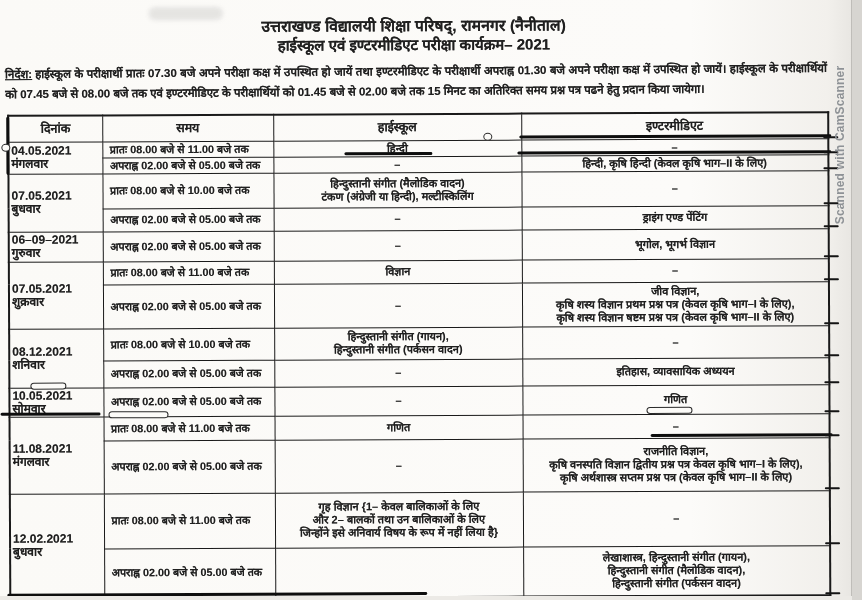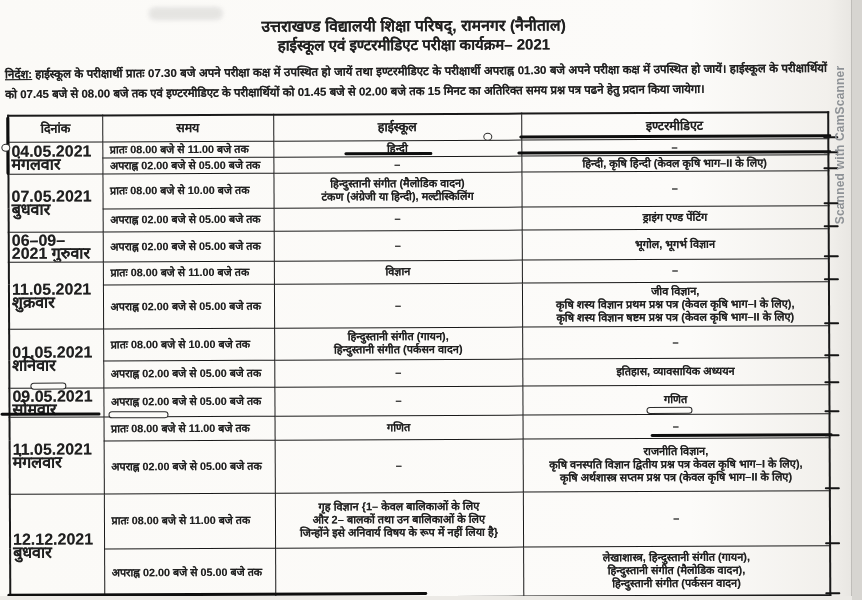--- a/index.html
+++ b/index.html
@@ -59,21 +59,21 @@
   }
   th,td{
     border:1px solid var(--border);
     font-size:11px;font-weight:bold;color:var(--ink);
     vertical-align:middle;padding:1px 3px;line-height:13px;
     overflow:hidden;
     text-shadow:0 0 .4px rgba(0,0,0,.45);
   }
   table{border:2px solid var(--border);}
   th{font-size:12.5px;text-align:center;}
-  .c-date{text-align:left;padding-left:2px;font-size:16px;}
+  .c-date{text-align:left;padding-left:2px;font-size:12px;}
   .c-time{text-align:left;padding-left:7px;font-size:10.8px;white-space:nowrap;}
   .c-hs,.c-int{text-align:center;font-size:11px;}
   .watermark{
     position:absolute;left:758px;top:138px;width:164px;height:14px;
     transform:rotate(-90deg);transform-origin:center;
     color:var(--watermark);font-size:12px;font-weight:600;
     text-align:center;letter-spacing:.2px;white-space:nowrap;
   }
   .edge-dash{
     position:absolute;left:824px;width:15px;height:2px;background:#141414;border-radius:1px;
@@ -164,93 +164,93 @@
             <td rowspan="1" class="c-date">06–09–2021 गुरुवार</td>
             <td class="c-time">अपराह्न 02.00 बजे से 05.00 बजे तक</td>
             <td class="c-hs">
               <div>–</div>
             </td>
             <td class="c-int">
               <div>भूगोल,  भूगर्भ विज्ञान</div>
             </td>
           </tr>
           <tr style="height: 23px;">
-            <td rowspan="2" class="c-date">11.05.2021 शुक्रवार</td>
+            <td rowspan="2" class="c-date">07.05.2021 शुक्रवार</td>
             <td class="c-time">प्रातः 08.00 बजे से 11.00 बजे तक</td>
             <td class="c-hs">
               <div>विज्ञान</div>
             </td>
             <td class="c-int">
               <div>–</div>
             </td>
           </tr>
           <tr style="height: 44px;">
             <td class="c-time">अपराह्न 02.00 बजे से 05.00 बजे तक</td>
             <td class="c-hs">
               <div>–</div>
             </td>
             <td class="c-int">
               <div>जीव विज्ञान,</div>
               <div>कृषि शस्य विज्ञान प्रथम प्रश्न पत्र (केवल कृषि भाग–I के लिए),</div>
               <div>कृषि शस्य विज्ञान षष्टम प्रश्न पत्र (केवल कृषि भाग–II के लिए)</div>
             </td>
           </tr>
           <tr style="height: 32px;">
-            <td rowspan="2" class="c-date">01.05.2021 शनिवार</td>
+            <td rowspan="2" class="c-date">08.12.2021 शनिवार</td>
             <td class="c-time">प्रातः 08.00 बजे से 10.00 बजे तक</td>
             <td class="c-hs">
               <div>हिन्दुस्तानी संगीत (गायन),</div>
               <div>हिन्दुस्तानी संगीत (पर्कसन वादन)</div>
             </td>
             <td class="c-int">
               <div>–</div>
             </td>
           </tr>
           <tr style="height: 27px;">
             <td class="c-time">अपराह्न 02.00 बजे से 05.00 बजे तक</td>
             <td class="c-hs">
               <div>–</div>
             </td>
             <td class="c-int">
               <div>इतिहास, व्यावसायिक अध्ययन</div>
             </td>
           </tr>
           <tr style="height: 29px;">
-            <td rowspan="1" class="c-date">09.05.2021 सोमवार</td>
+            <td rowspan="1" class="c-date">10.05.2021 सोमवार</td>
             <td class="c-time">अपराह्न 02.00 बजे से 05.00 बजे तक</td>
             <td class="c-hs">
               <div>–</div>
             </td>
             <td class="c-int">
               <div>गणित</div>
             </td>
           </tr>
           <tr style="height: 24px;">
-            <td rowspan="2" class="c-date">11.05.2021 मंगलवार</td>
+            <td rowspan="2" class="c-date">11.08.2021 मंगलवार</td>
             <td class="c-time">प्रातः 08.00 बजे से 11.00 बजे तक</td>
             <td class="c-hs">
               <div>गणित</div>
             </td>
             <td class="c-int">
               <div>–</div>
             </td>
           </tr>
           <tr style="height: 53px;">
             <td class="c-time">अपराह्न 02.00 बजे से 05.00 बजे तक</td>
             <td class="c-hs">
               <div>–</div>
             </td>
             <td class="c-int">
               <div>राजनीति विज्ञान,</div>
               <div>कृषि वनस्पति विज्ञान द्वितीय प्रश्न पत्र केवल कृषि भाग–I के लिए),</div>
               <div>कृषि अर्थशास्त्र सप्तम प्रश्न पत्र (केवल कृषि भाग–II के लिए)</div>
             </td>
           </tr>
           <tr style="height: 55px;">
-            <td rowspan="2" class="c-date">12.12.2021 बुधवार</td>
+            <td rowspan="2" class="c-date">12.02.2021 बुधवार</td>
             <td class="c-time">प्रातः 08.00 बजे से 11.00 बजे तक</td>
             <td class="c-hs">
               <div>गृह विज्ञान {1– केवल बालिकाओं के लिए</div>
               <div>और 2– बालकों तथा उन बालिकाओं के लिए</div>
               <div>जिन्होंने इसे अनिवार्य विषय के रूप में नहीं लिया है}</div>
             </td>
             <td class="c-int">
               <div>–</div>
             </td>
           </tr>

